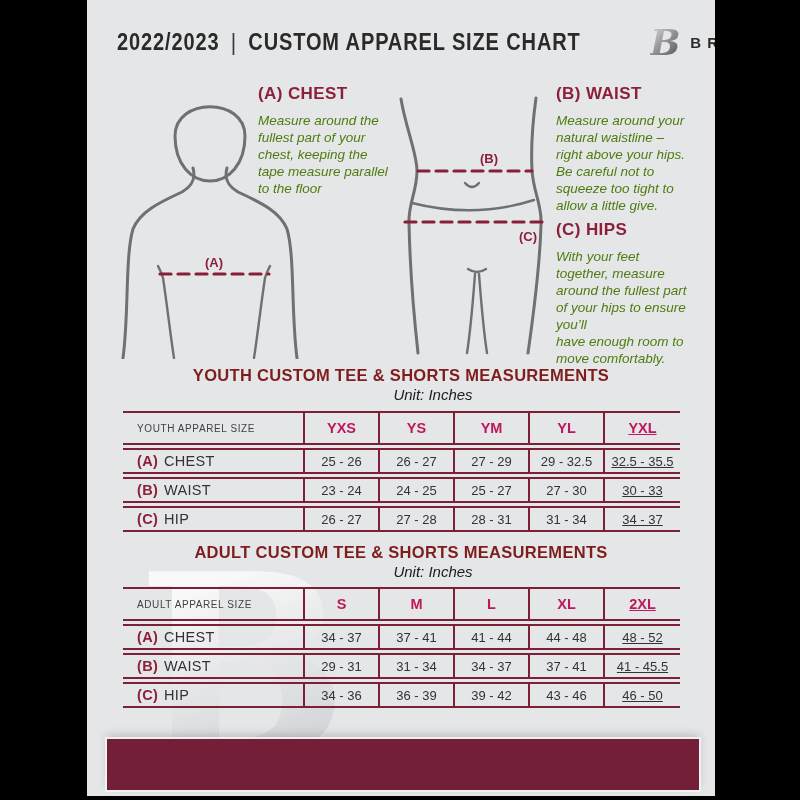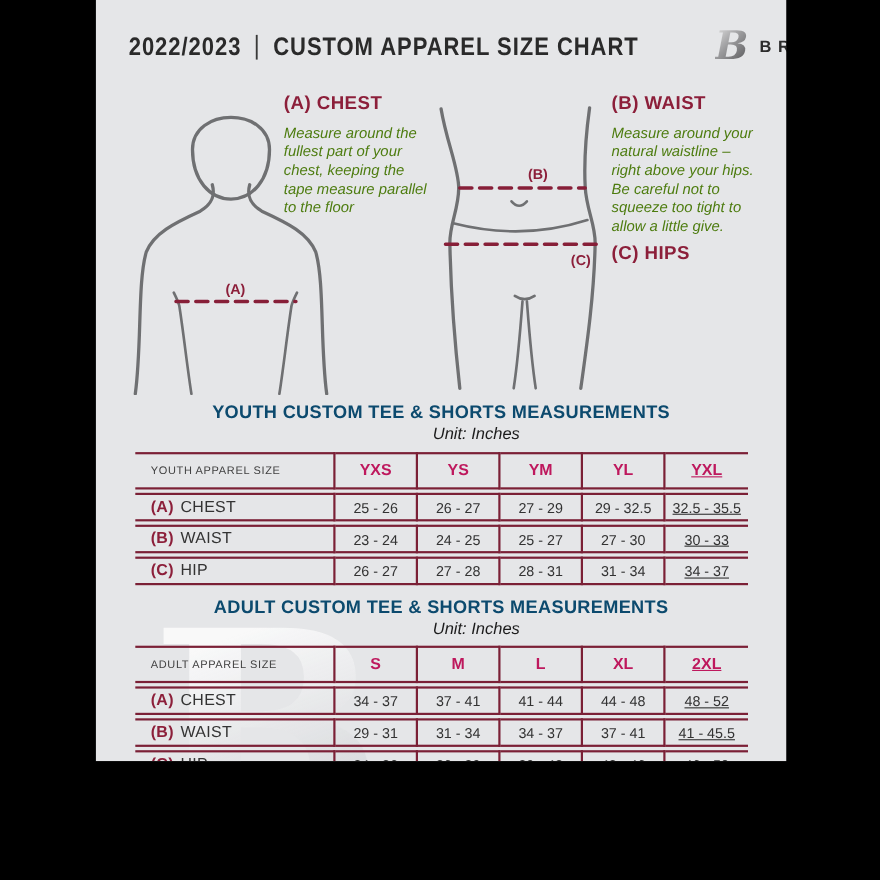--- a/index.html
+++ b/index.html
@@ -1,16 +1,16 @@
 <!DOCTYPE html>
 <html><head>
 <meta charset="utf-8">
 <style>
   html,body{margin:0;padding:0;background:#000;}
-  .canvas{position:relative;width:800px;height:692px;background:#000;overflow:hidden;
+  .canvas{position:relative;width:800px;height:796px;background:#000;overflow:hidden;
           font-family:"Liberation Sans",sans-serif;}
   .page{position:absolute;left:87px;top:0;width:628px;height:800px;background:#e5e6e8;}
 
   
   .hdr{position:absolute;left:30px;top:22px;right:16px;height:40px;
        display:flex;justify-content:space-between;align-items:center;}
   .hdr-left{display:flex;align-items:center;gap:13px;transform:scaleX(.87);transform-origin:left center;
             color:#2a2a2a;font-weight:700;font-size:23px;letter-spacing:1px;white-space:nowrap;}
   .hdr-divider{font-weight:300;font-size:24px;color:#3a3a3a;}
   .hdr-right{display:flex;align-items:center;gap:10px;}
@@ -30,21 +30,21 @@
   
   .fig{position:absolute;}
   .fig path,.fig line{fill:none;stroke-linecap:round;}
   .outline{stroke:#6f7072;stroke-width:3;}
   .thin{stroke:#6f7072;stroke-width:2.4;}
   .dash{stroke:#871f38;stroke-width:3.2;stroke-dasharray:11 7;}
   .marker{font-family:"Liberation Sans",sans-serif;font-size:13px;font-weight:700;fill:#8c1f3a;}
 
   
   .sec-title{position:absolute;left:0;width:628px;text-align:center;
-             font-size:16.5px;font-weight:700;letter-spacing:.3px;color:#0c4a6e;}
+             font-size:16.5px;font-weight:700;letter-spacing:.3px;color:#7f1d1d;}
   .sec-unit{position:absolute;left:0;width:628px;text-align:center;
             font-size:15px;font-style:italic;font-weight:500;color:#1c1c1c;padding-left:32px;}
 
   
   .size-table{position:absolute;left:36px;width:557px;table-layout:fixed;
               border-collapse:separate;border-spacing:0 3px;z-index:2;}
   .size-table col.c0{width:182px;}
   .size-table th,.size-table td{border-top:2px solid #7b2036;border-bottom:2px solid #7b2036;
               border-right:2px solid #7b2036;text-align:center;padding:0;color:#333;
               overflow:hidden;white-space:nowrap;}
@@ -124,20 +124,27 @@
       <h3>(B) WAIST</h3>
       <p>Measure around your
 natural waistline –
 right above your hips.
 Be careful not to
 squeeze too tight to
 allow a little give.</p>
     </div>
     <div class="instr instr-c">
       <h3>(C) HIPS</h3>
+      <p>With your feet
+together, measure
+around the fullest part
+of your hips to ensure
+you’ll
+have enough room to
+move comfortably.</p>
     </div>
 
     <div class="watermark">B</div>
 
     <div class="sec-title" style="top:366px">YOUTH CUSTOM TEE &amp; SHORTS MEASUREMENTS</div>
     <div class="sec-unit" style="top:386px">Unit: Inches</div>
 
     <table class="size-table" style="top:408px">
       <colgroup>
           <col class="c0">

